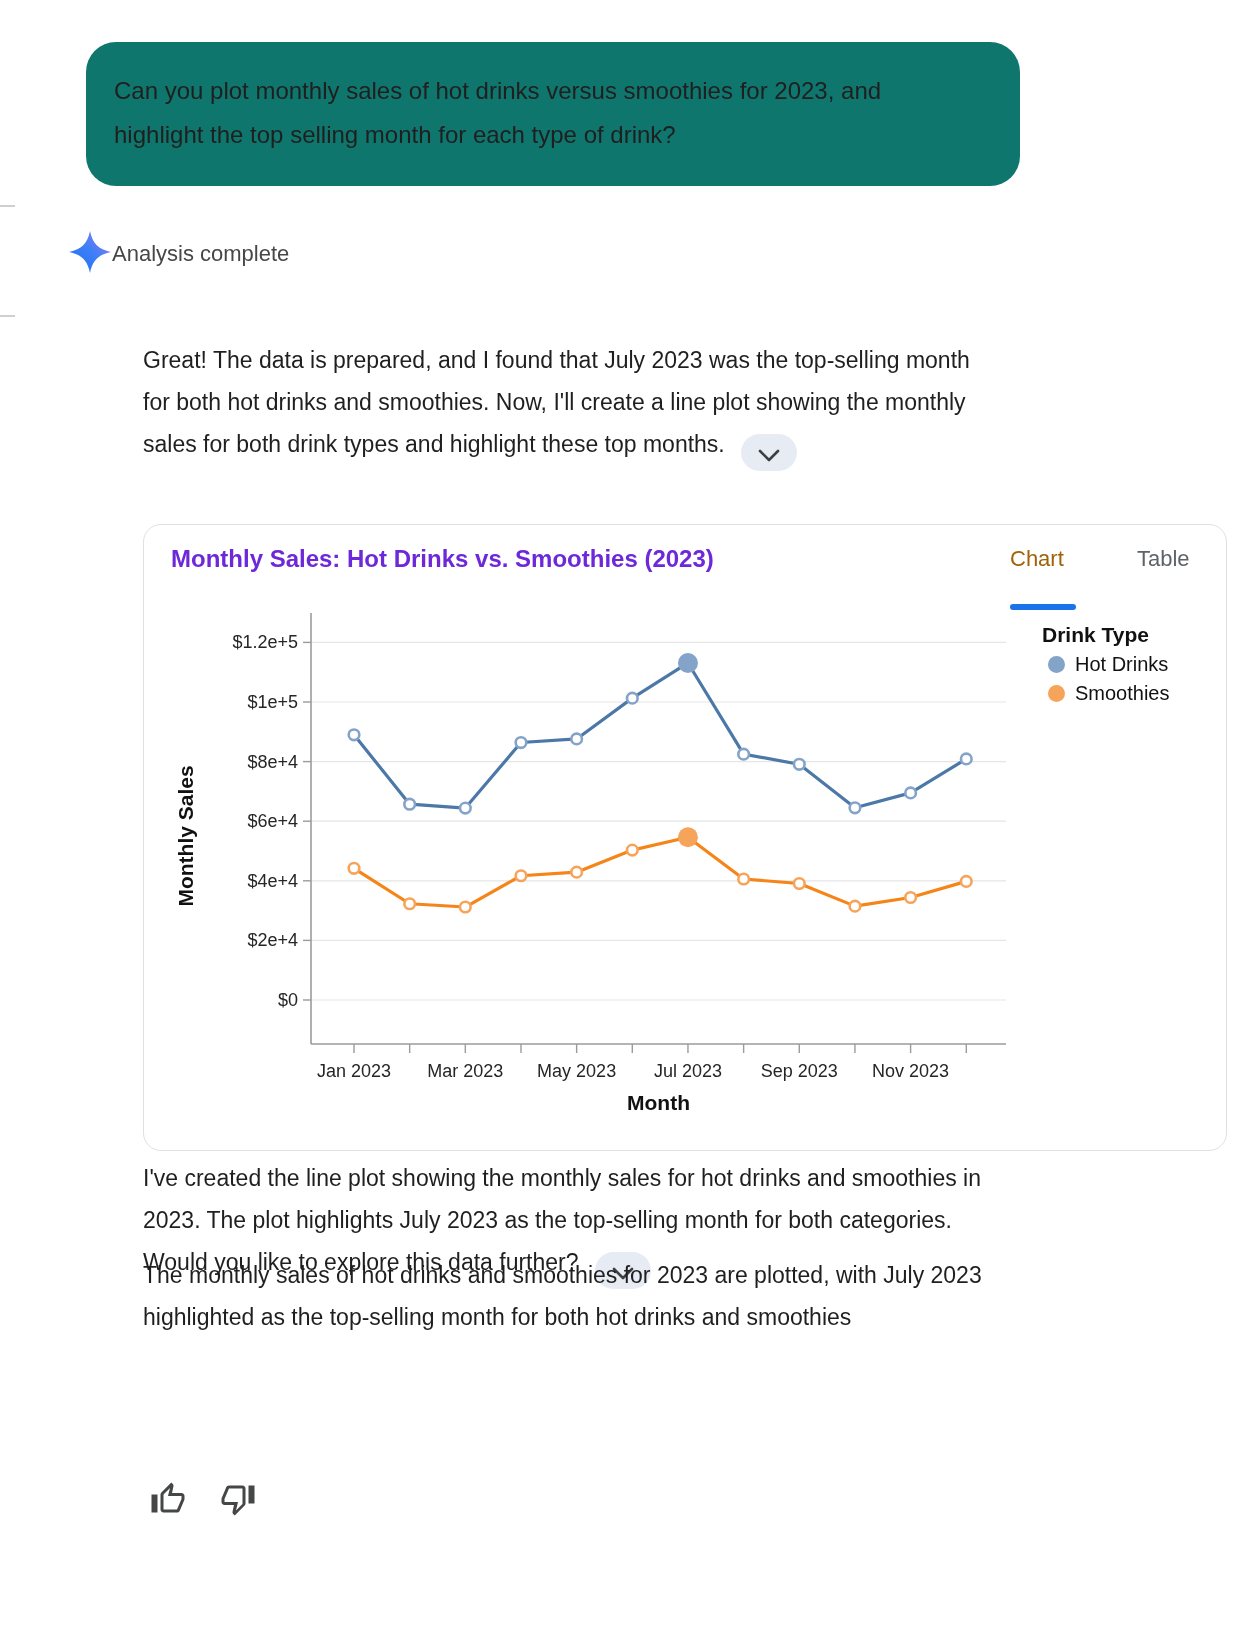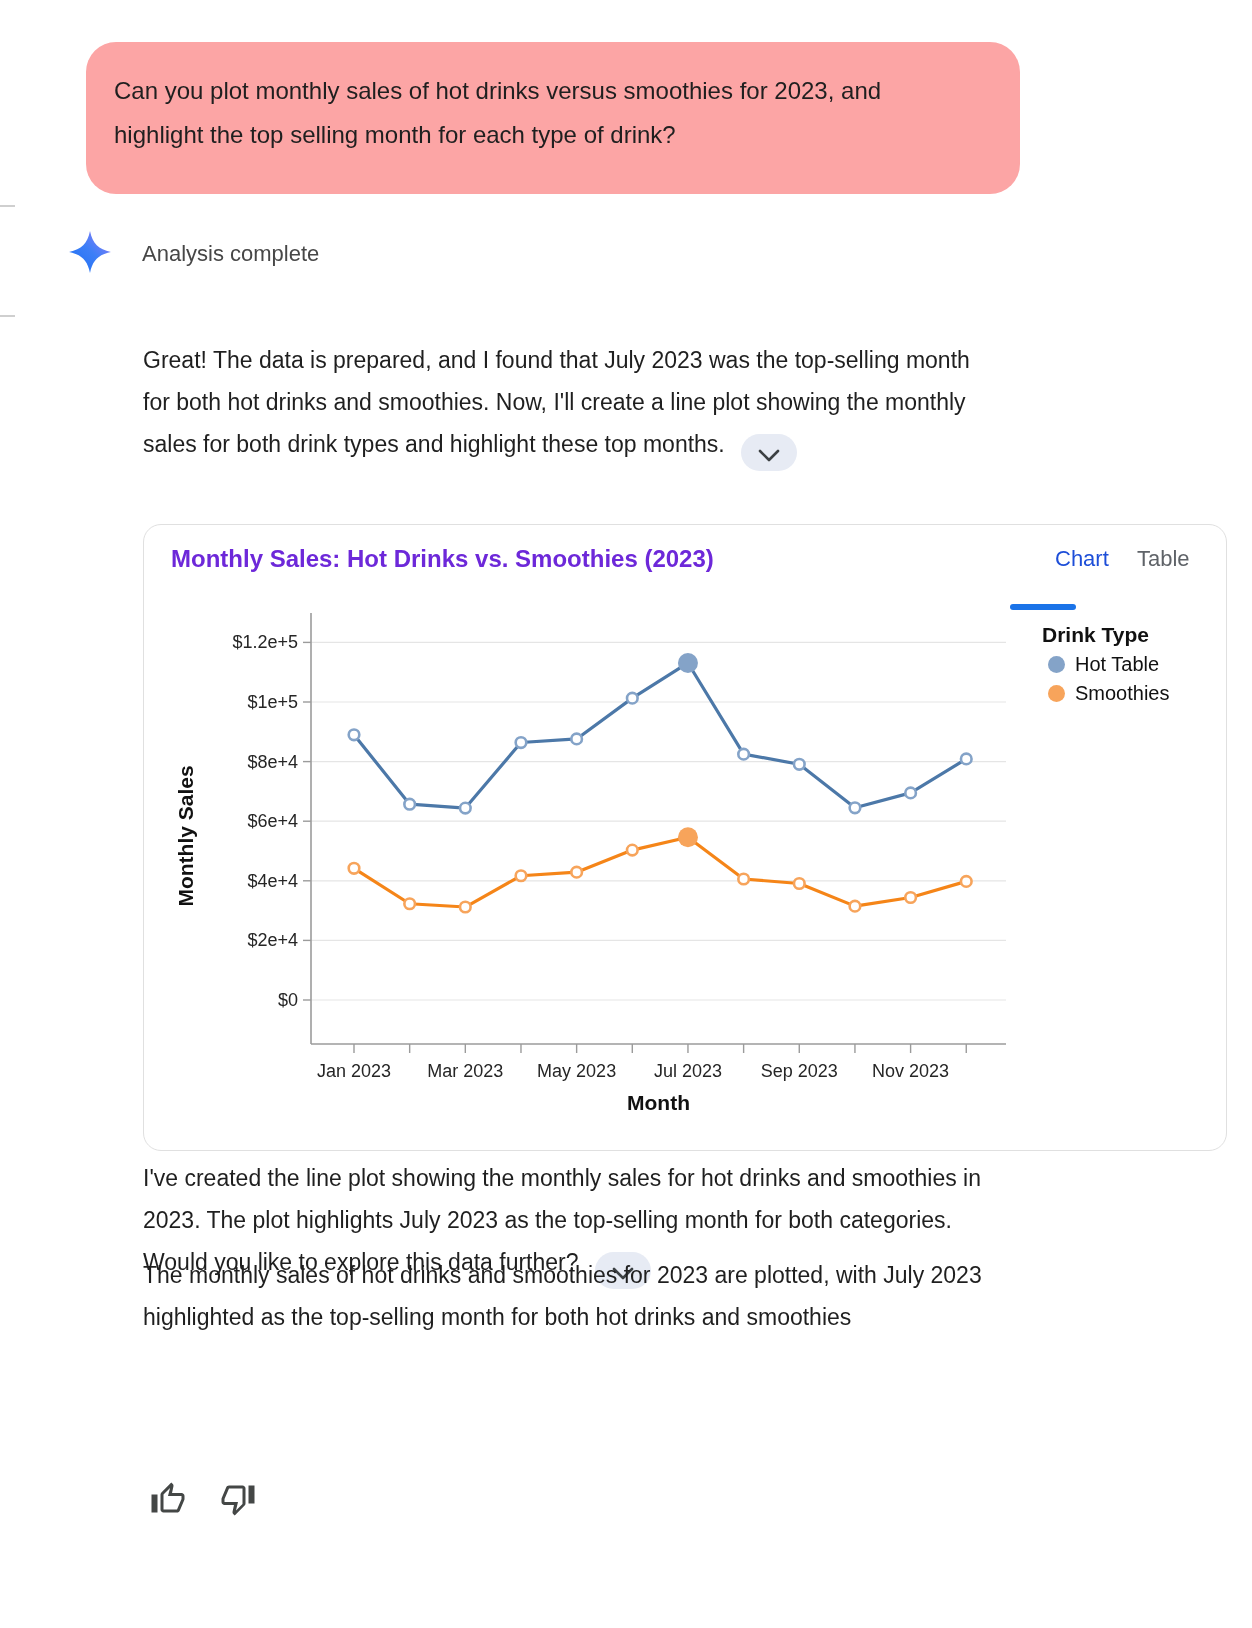--- a/index.html
+++ b/index.html
@@ -3,43 +3,43 @@
 <meta charset="utf-8">
 <style>
   * { margin:0; padding:0; box-sizing:border-box; }
   html,body { width:1252px; height:1628px; background:#ffffff;
     font-family:"Liberation Sans", sans-serif; color:#1f1f1f; overflow:hidden; position:relative; }
 
   .abs { position:absolute; }
 
   
   .user-bubble { left:86px; top:42px; width:934px; border-radius:30px;
-    background:#fca5a5; padding:27px 28px 37px 28px; font-size:24px; line-height:44px;
+    background:#0f766e; padding:27px 28px 29px 28px; font-size:24px; line-height:44px;
     color:#1f1f1f; white-space:pre-line; }
 
   
   .edge-tick { left:0; width:15px; height:2px; background:#cfcfcf; }
 
   
-  .status-row { left:68px; top:230px; display:flex; align-items:center; gap:30px; }
+  .status-row { left:68px; top:230px; display:flex; align-items:center; }
   .status-text { font-size:22px; color:#474747; }
 
   .para { left:143px; width:1020px; font-size:23px; line-height:42px; color:#1f1f1f;
     white-space:pre-line; }
 
   .chev-pill { display:inline-block; width:56px; height:37px; border-radius:19px;
     background:#e7ebf4; vertical-align:-11px; margin-left:16px; text-align:center; cursor:pointer; }
   .chev-pill svg { margin-top:11px; }
 
   
   .card { left:143px; top:524px; width:1084px; height:627px; background:#ffffff;
     border:1px solid #e0e0e0; border-radius:18px; }
   .card-title { position:absolute; left:27px; top:20px; font-size:24px; font-weight:600; color:#6d28d9; }
   .tab { position:absolute; top:21px; font-size:22px; cursor:pointer; }
-  .tab-chart { left:866px; color:#1d4ed8;margin-left:45px; }
+  .tab-chart { left:866px; color:#a16207; }
   .tab-table { left:993px; color:#5f6368;text-align:center; }
   .tab-underline { position:absolute; left:866px; top:79px; width:66px; height:6px;
     border-radius:3px; background:#1a73e8; }
 
   .plot-svg { position:absolute; left:0; top:0; }
 
   .legend { position:absolute; left:898px; top:98px; }
   .legend-title { font-size:21px; font-weight:700; color:#111111; margin-bottom:0; }
   .legend-item { display:flex; align-items:center; gap:10px; font-size:20px; color:#111111;
     margin-top:6px; margin-left:6px; }
@@ -155,21 +155,21 @@
 
   <div class="card-title">Monthly Sales: Hot Drinks vs. Smoothies (2023)</div>
   <div class="tab tab-chart">Chart</div>
   <div class="tab tab-table">Table</div>
   <div class="tab-underline"></div>
 
   <div class="legend">
     <div class="legend-title">Drink Type</div>
     <div class="legend-item">
       <span class="legend-dot" id="dot-s0" style="background: rgb(132, 163, 200);"></span>
-      <span>Hot Table</span>
+      <span>Hot Drinks</span>
     </div>
     <div class="legend-item">
       <span class="legend-dot" id="dot-s1" style="background: rgb(247, 164, 91);"></span>
       <span>Smoothies</span>
     </div>
   </div>
 </div>
 
 <div class="abs para" style="top:1157px"><span>I've created the line plot showing the monthly sales for hot drinks and smoothies in
 2023. The plot highlights July 2023 as the top-selling month for both categories.

